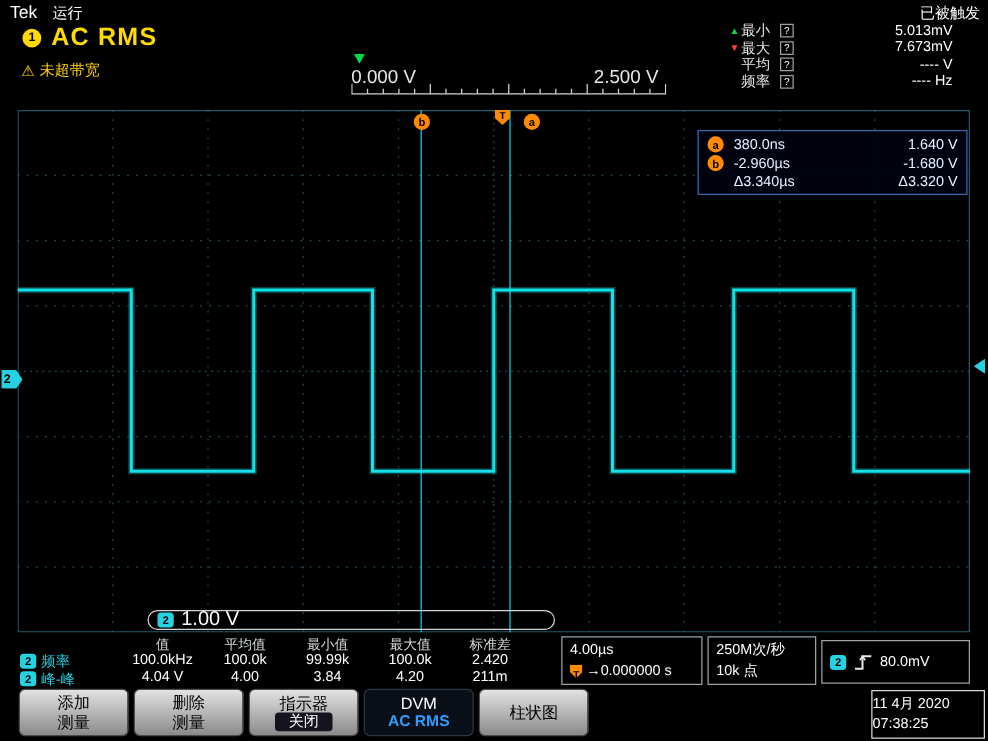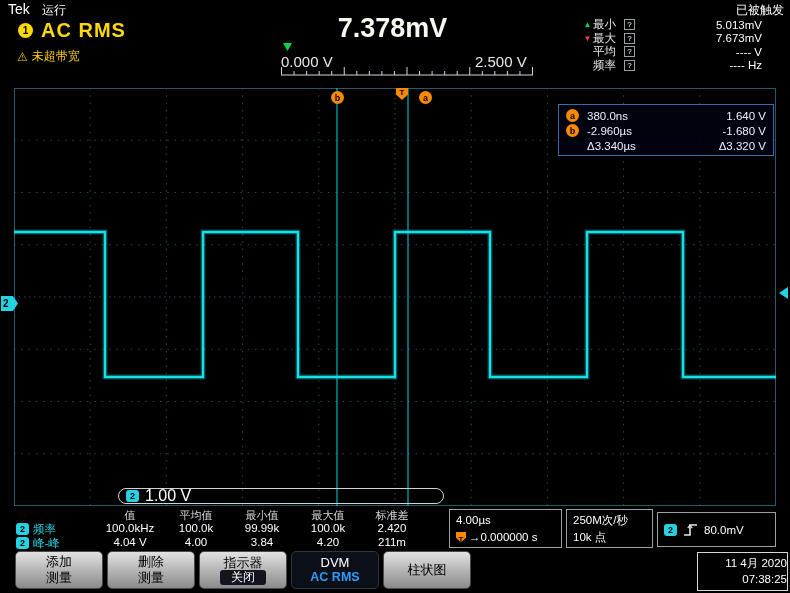--- a/index.html
+++ b/index.html
@@ -60,39 +60,38 @@
   .robox .l2{height:16px;line-height:16px;display:flex;align-items:center;gap:3px;}
   
   .menu-btn{position:absolute;top:551px;height:38px;border-radius:5px;border:1px solid #4a4a4a;
             background:linear-gradient(#e2e2e2,#8a8a8a);color:#000;font-size:13px;
             display:flex;flex-direction:column;align-items:center;justify-content:center;
             line-height:1.2;box-sizing:border-box;cursor:pointer;}
   .menu-btn.dark{background:#0b1018;border-color:#2c3744;color:#fff;}
   .mb-val{color:#fff;background:#14141f;border-radius:3px;padding:0 11px;font-size:12px;line-height:15px;}
   .mb-dvm-mode{color:#2f9bff;font-weight:bold;font-size:12.5px;}
   #clock-box{position:absolute;left:697px;top:552px;width:89px;height:37px;border:1px solid #d8d8d8;
-             background:#000;display:flex;flex-direction:column;align-items:flex-end;justify-content:center;
+             background:#000;display:flex;flex-direction:column;align-items:flex-start;justify-content:center;
              font-size:11.5px;color:#fff;line-height:1.35;}
 </style>
 </head>
 <body>
 
 <div id="screen">
 
   <div class="abs brand" style="left:8px;top:1px">Tek</div>
   <div class="abs runstat" style="left:42px;top:2px">运行</div>
   <div class="abs trigstat" style="right:6px;top:2px">已被触发</div>
 
   <div class="abs numbadge" style="left:18px;top:23px">1</div>
   <div class="abs dvm-mode" style="left:41px;top:19px">AC RMS</div>
   <div class="abs warn" style="left:17px;top:48px">
     <span>⚠</span>
     <span>未超带宽</span>
   </div>
-  <div class="abs dvm-reading" style="left:285px;top:13px;width:215px">7.378mV</div>
   <div class="abs greenmark" style="left:283px;top:43px"></div>
   <div class="abs scale-label" style="left:281px;top:53px">0.000 V</div>
   <div class="abs scale-label" style="left:475px;top:53px">2.500 V</div>
   <svg id="ruler-svg" class="abs" style="left:281px;top:67px" width="252" height="9">
       <line x1="0" y1="8" x2="252" y2="8" stroke="#cfd6da" stroke-width="1"></line>
       <line x1="0.5" y1="0" x2="0.5" y2="8" stroke="#cfd6da" stroke-width="1"></line>
       <line x1="13.05" y1="4" x2="13.05" y2="8" stroke="#cfd6da" stroke-width="1"></line>
       <line x1="25.6" y1="4" x2="25.6" y2="8" stroke="#cfd6da" stroke-width="1"></line>
       <line x1="38.15" y1="4" x2="38.15" y2="8" stroke="#cfd6da" stroke-width="1"></line>
       <line x1="50.7" y1="4" x2="50.7" y2="8" stroke="#cfd6da" stroke-width="1"></line>

